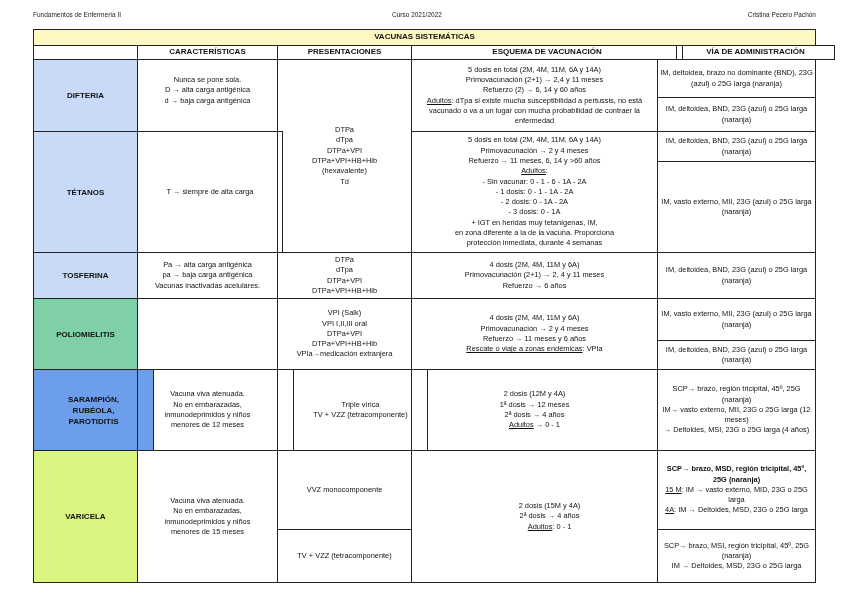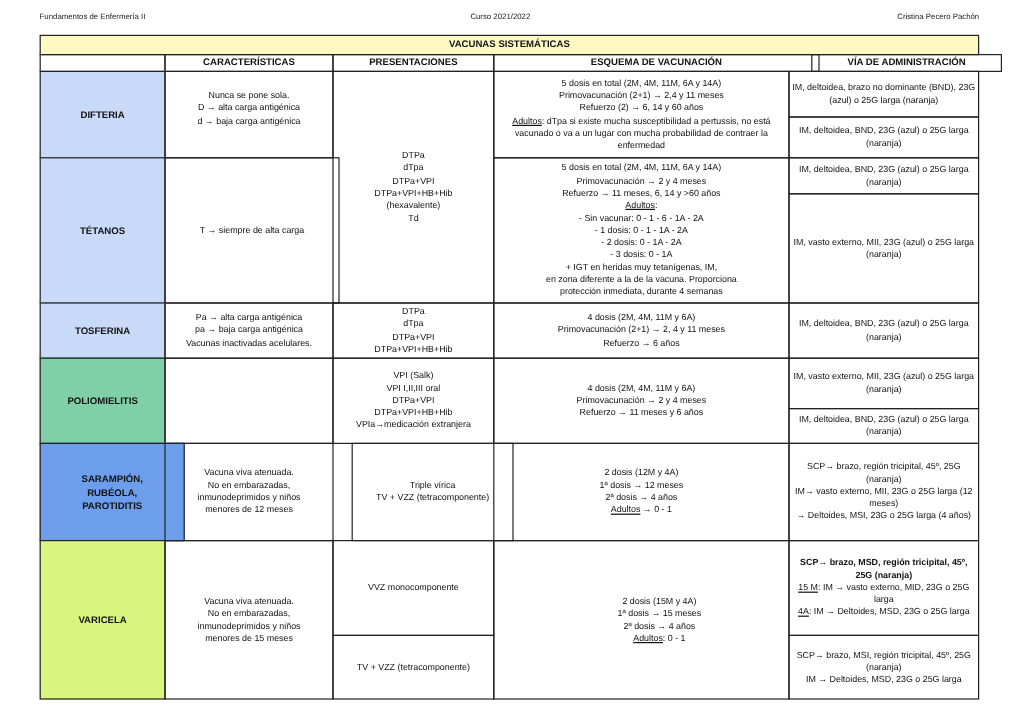--- a/index.html
+++ b/index.html
@@ -133,20 +133,21 @@
       <span class="line">DTPa+VPI</span>
       <span class="line">DTPa+VPI+HB+Hib</span>
       <span class="line">VPIa→medicación extranjera</span>
     </div>
   </div>
   <div class="cell" style="left:378px; top:269px; width:247px; height:72px;">
     <div class="inner">
       <span class="line">4 dosis (2M, 4M, 11M y 6A)</span>
       <span class="line">Primovacunación → 2 y 4 meses</span>
       <span class="line">Refuerzo → 11 meses y 6 años</span>
+      <span class="line"><span class="u">Rescate o viaje a zonas endémicas</span><span>: VPIa</span></span>
     </div>
   </div>
   <div class="cell" style="left:624px; top:269px; width:159px; height:43px;">
     <div class="inner wrapline">IM, vasto externo, MII, 23G (azul) o 25G larga (naranja)</div>
   </div>
   <div class="cell" style="left:624px; top:311px; width:159px; height:30px;">
     <div class="inner wrapline">IM, deltoidea, BND, 23G (azul) o 25G larga (naranja)</div>
   </div>
 
   <div class="cell name" style="left:0; top:340px; width:121px; height:82px; background:#6d9eeb;">
@@ -201,21 +202,20 @@
       </div>
   </div>
   <div class="cell" style="left:244px; top:500px; width:135px; height:54px;">
     <div class="inner">
         <span class="line">TV + VZZ (tetracomponente)</span>
       </div>
   </div>
   <div class="cell" style="left:378px; top:421px; width:247px; height:133px;padding-left:32px;">
     <div class="inner">
       <span class="line">2 dosis (15M y 4A)</span>
-      <span class="line">1ª dosis → 15 meses</span>
       <span class="line">2ª dosis → 4 años</span>
       <span class="line"><span class="u">Adultos</span><span>: 0 - 1</span></span>
     </div>
   </div>
   <div class="cell" style="left:624px; top:421px; width:159px; height:80px;">
     <div class="inner wrapline">
       <span style="display:block;font-weight:bold;">SCP→ brazo, MSD, región tricipital, 45º, 25G (naranja)</span>
       <span style="display:block;"><span class="u">15 M</span><span>: IM → vasto externo, MID, 23G o 25G larga</span></span>
       <span style="display:block;"><span class="u">4A</span><span>: IM → Deltoides, MSD, 23G o 25G larga</span></span>
     </div>

